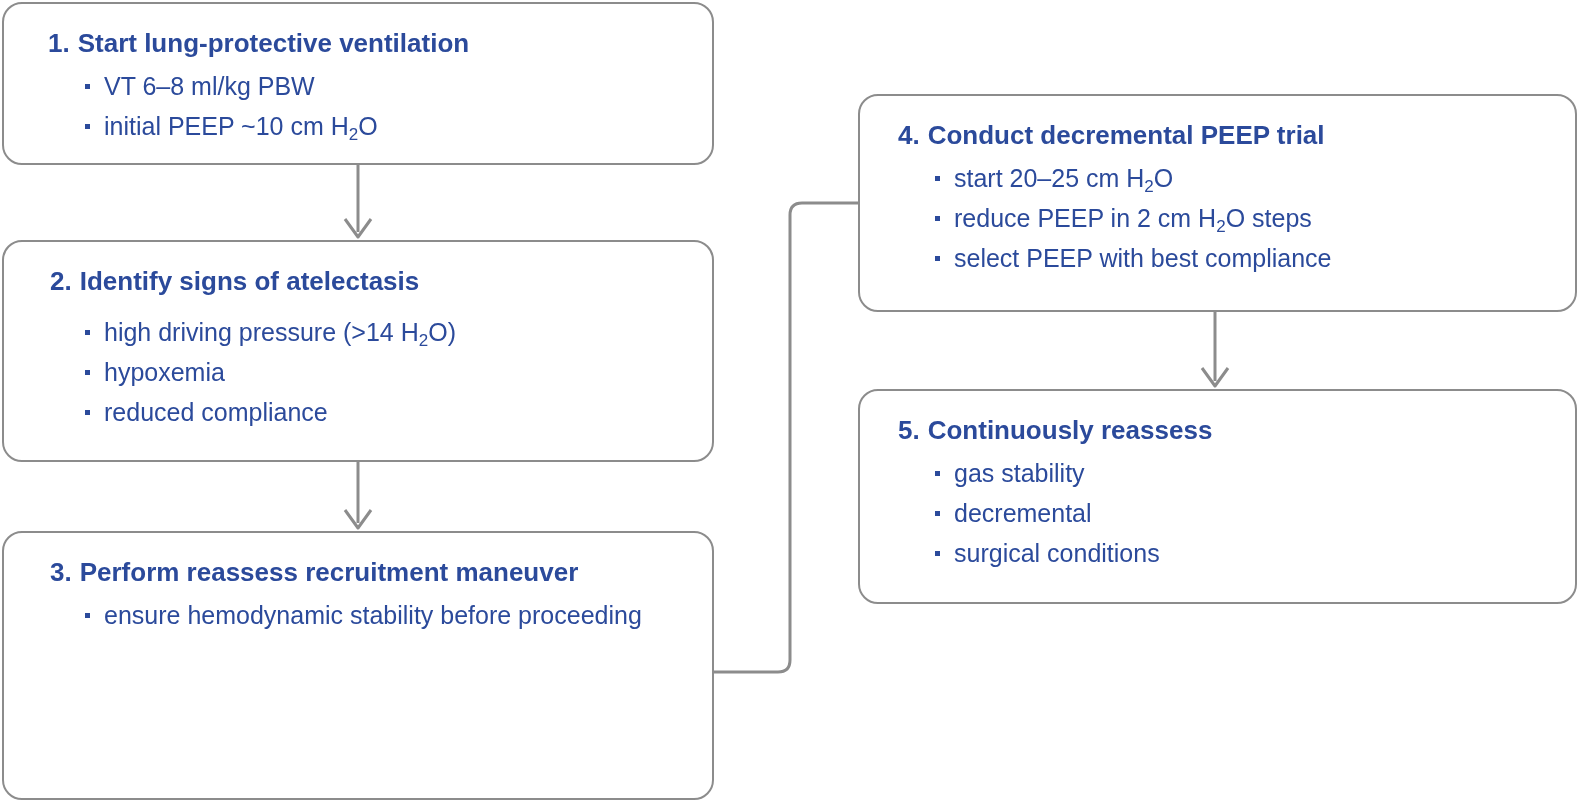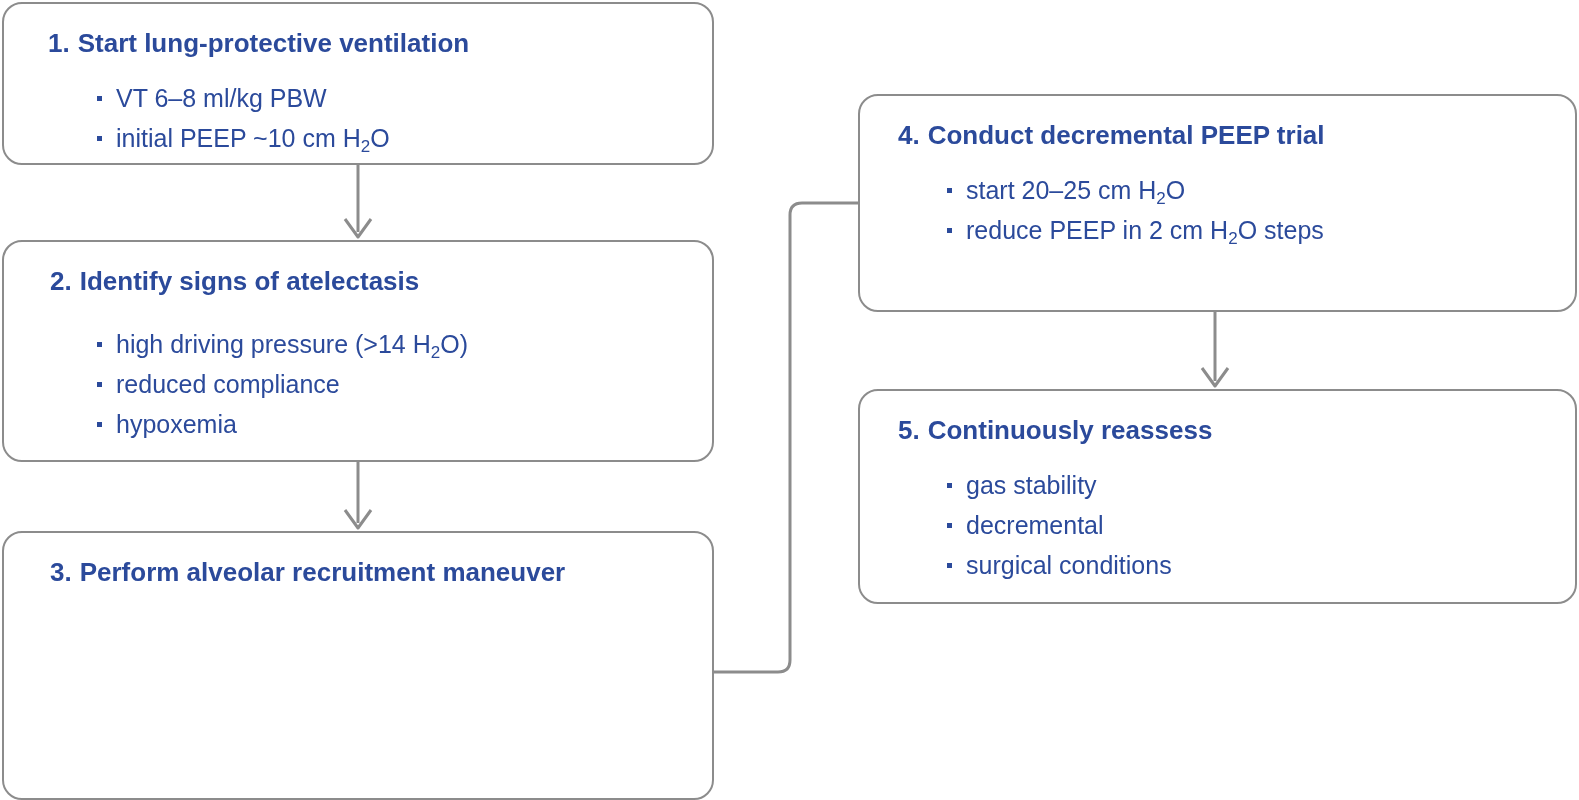--- a/index.html
+++ b/index.html
@@ -40,21 +40,21 @@
     white-space: nowrap;
     display: flex;
     align-items: baseline;
   }
   .node-title .num {
     display: inline-block;
     margin-right: 8px;
   }
   .bullets {
     list-style: none;
-    margin: 12px;
+    margin: 0;
     padding: 0;
   }
   .bullet {
     position: relative;
     color: #2b4a9b;
     font-size: 25px;
     line-height: 1.6;
     padding-left: 22px;
   }
   .bullet::before {
@@ -138,42 +138,44 @@
     </ul>
   </div>
 
   <div class="node" id="node-2">
     <div class="node-title">
       <span class="num">2.</span>
       <span>Identify signs of atelectasis</span>
     </div>
     <ul class="bullets">
       <li class="bullet">high driving pressure (&gt;14 H<sub>2</sub>O)</li>
+      <li class="bullet">hypoxemia</li>
       <li class="bullet">reduced compliance</li>
-      <li class="bullet">hypoxemia</li>
     </ul>
   </div>
 
   <div class="node" id="node-3">
     <div class="node-title">
       <span class="num">3.</span>
-      <span>Perform alveolar recruitment maneuver</span>
+      <span>Perform reassess recruitment maneuver</span>
     </div>
     <ul class="bullets">
+      <li class="bullet">ensure hemodynamic stability before proceeding</li>
     </ul>
   </div>
 
   <div class="node" id="node-4">
     <div class="node-title">
       <span class="num">4.</span>
       <span>Conduct decremental PEEP trial</span>
     </div>
     <ul class="bullets">
       <li class="bullet">start 20–25 cm H<sub>2</sub>O</li>
       <li class="bullet">reduce PEEP in 2 cm H<sub>2</sub>O steps</li>
+      <li class="bullet">select PEEP with best compliance</li>
     </ul>
   </div>
 
   <div class="node" id="node-5">
     <div class="node-title">
       <span class="num">5.</span>
       <span>Continuously reassess</span>
     </div>
     <ul class="bullets">
       <li class="bullet">gas stability</li>

